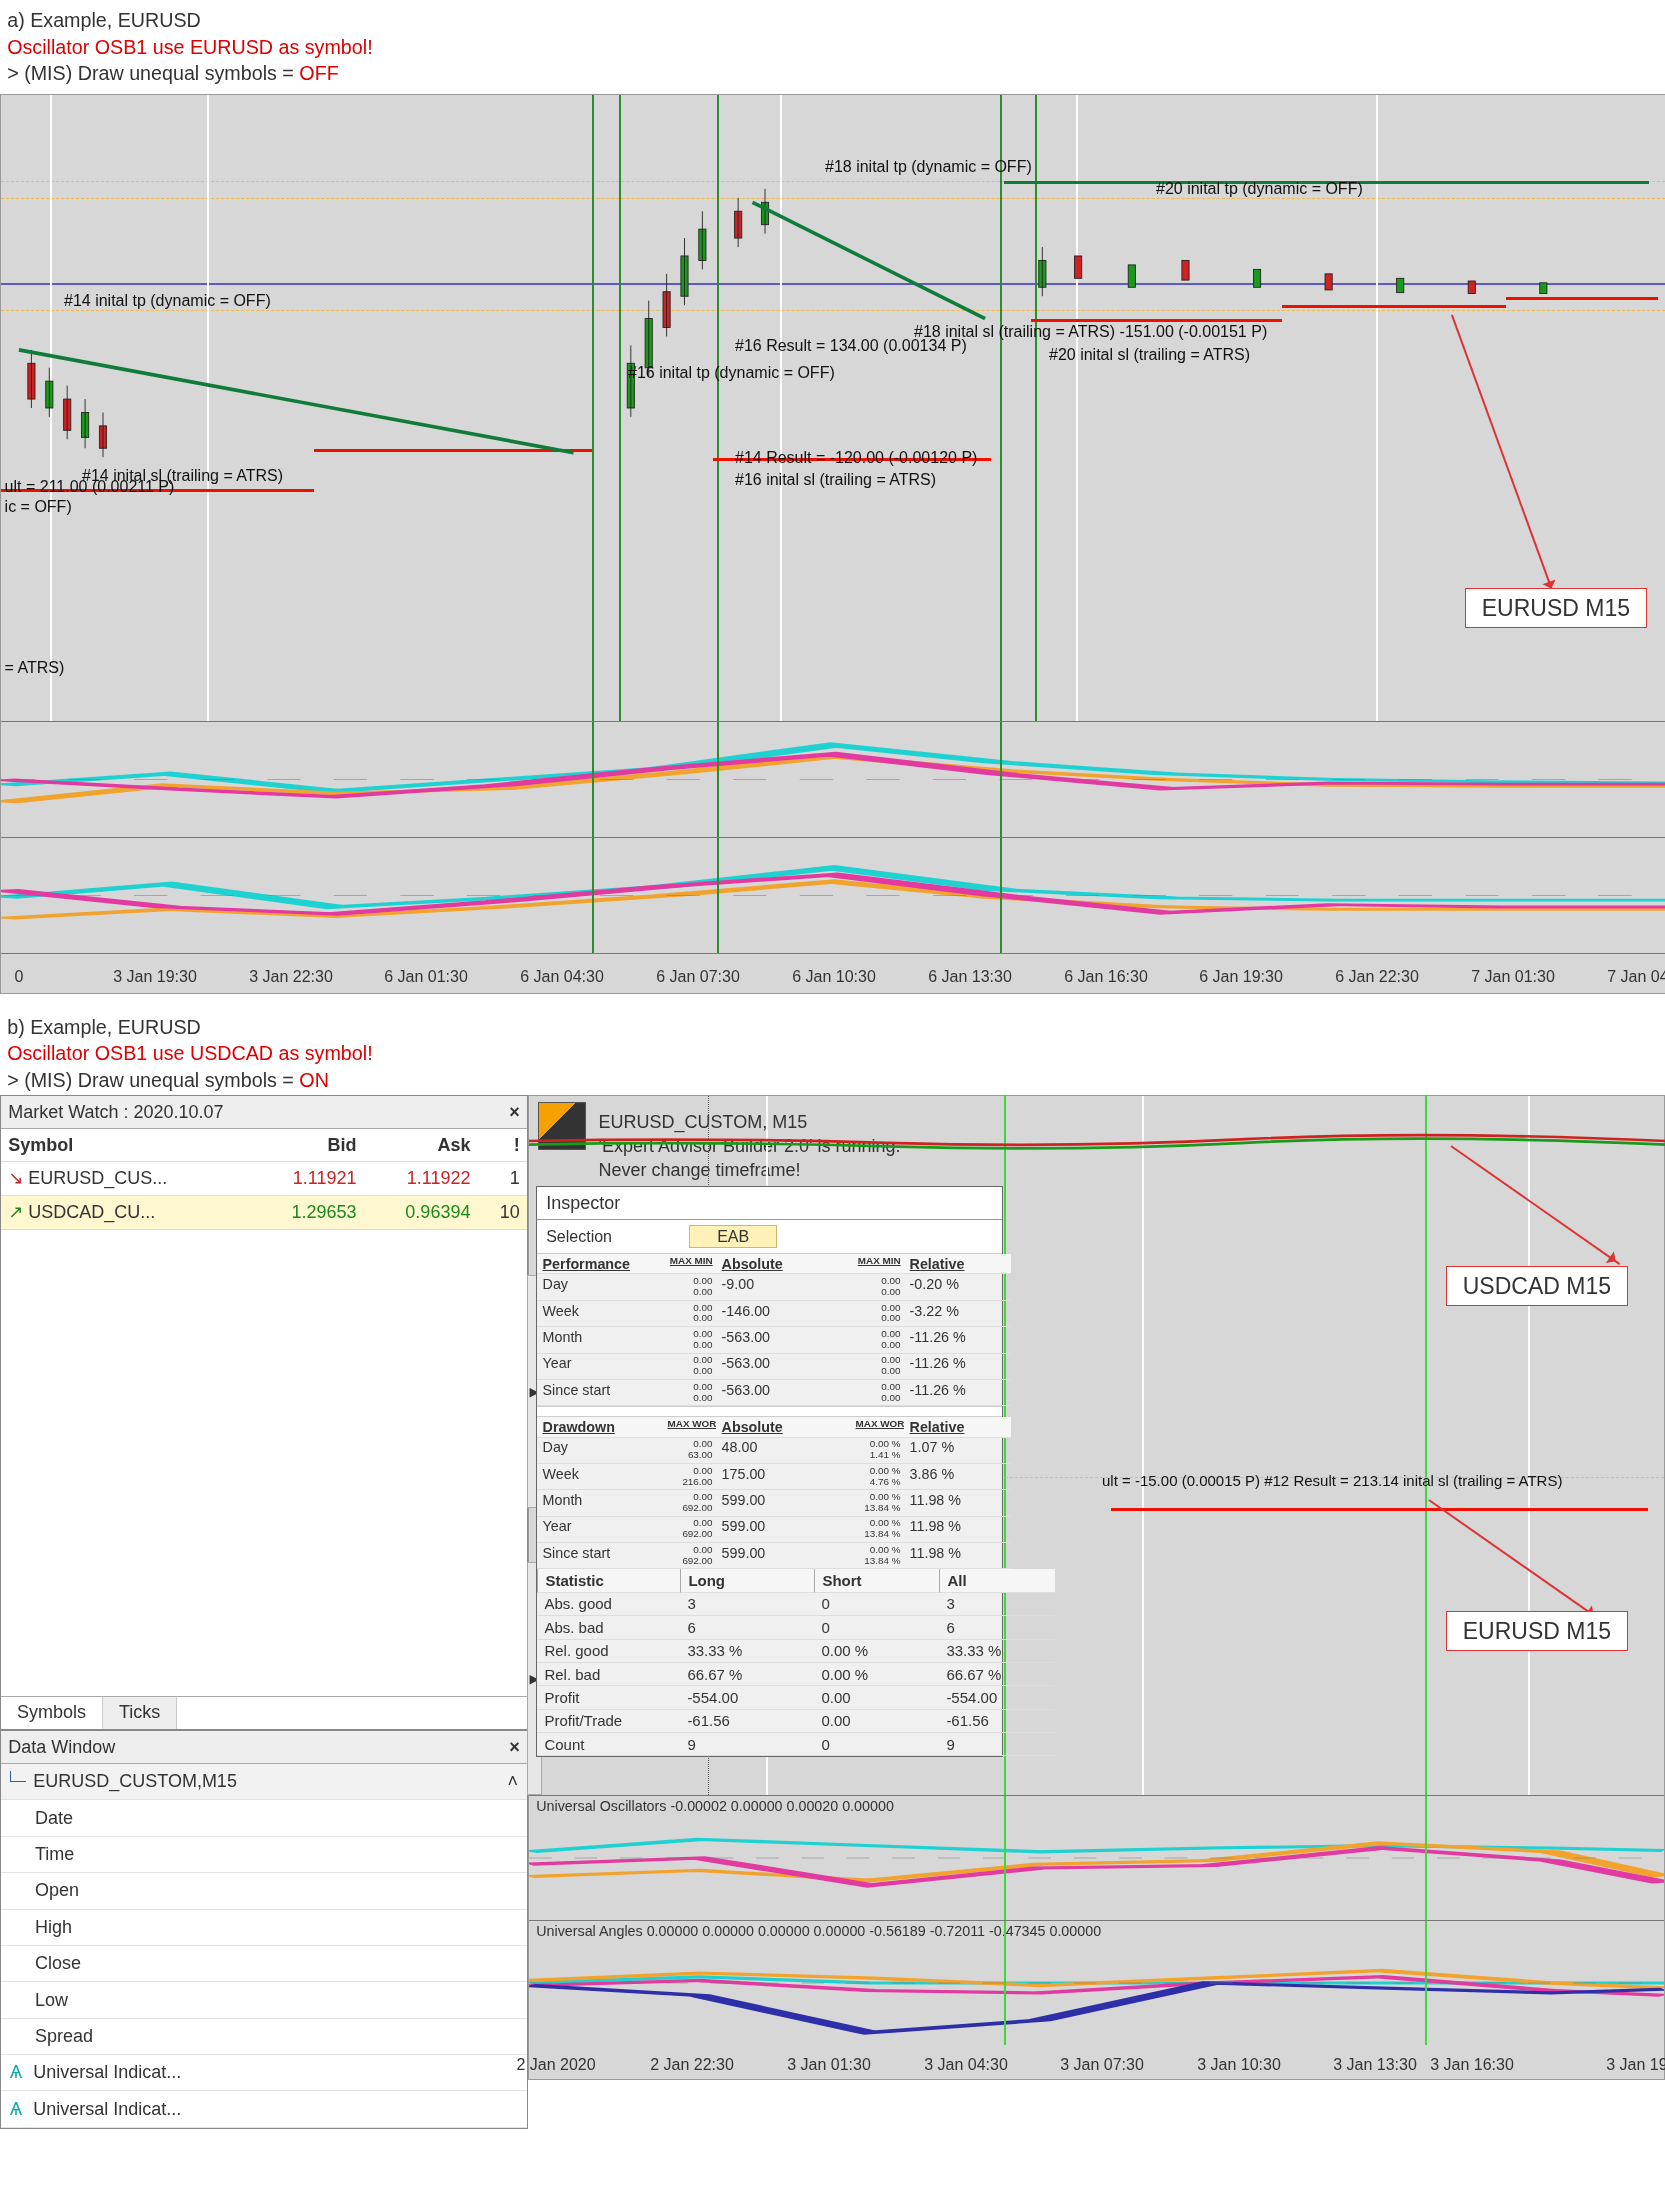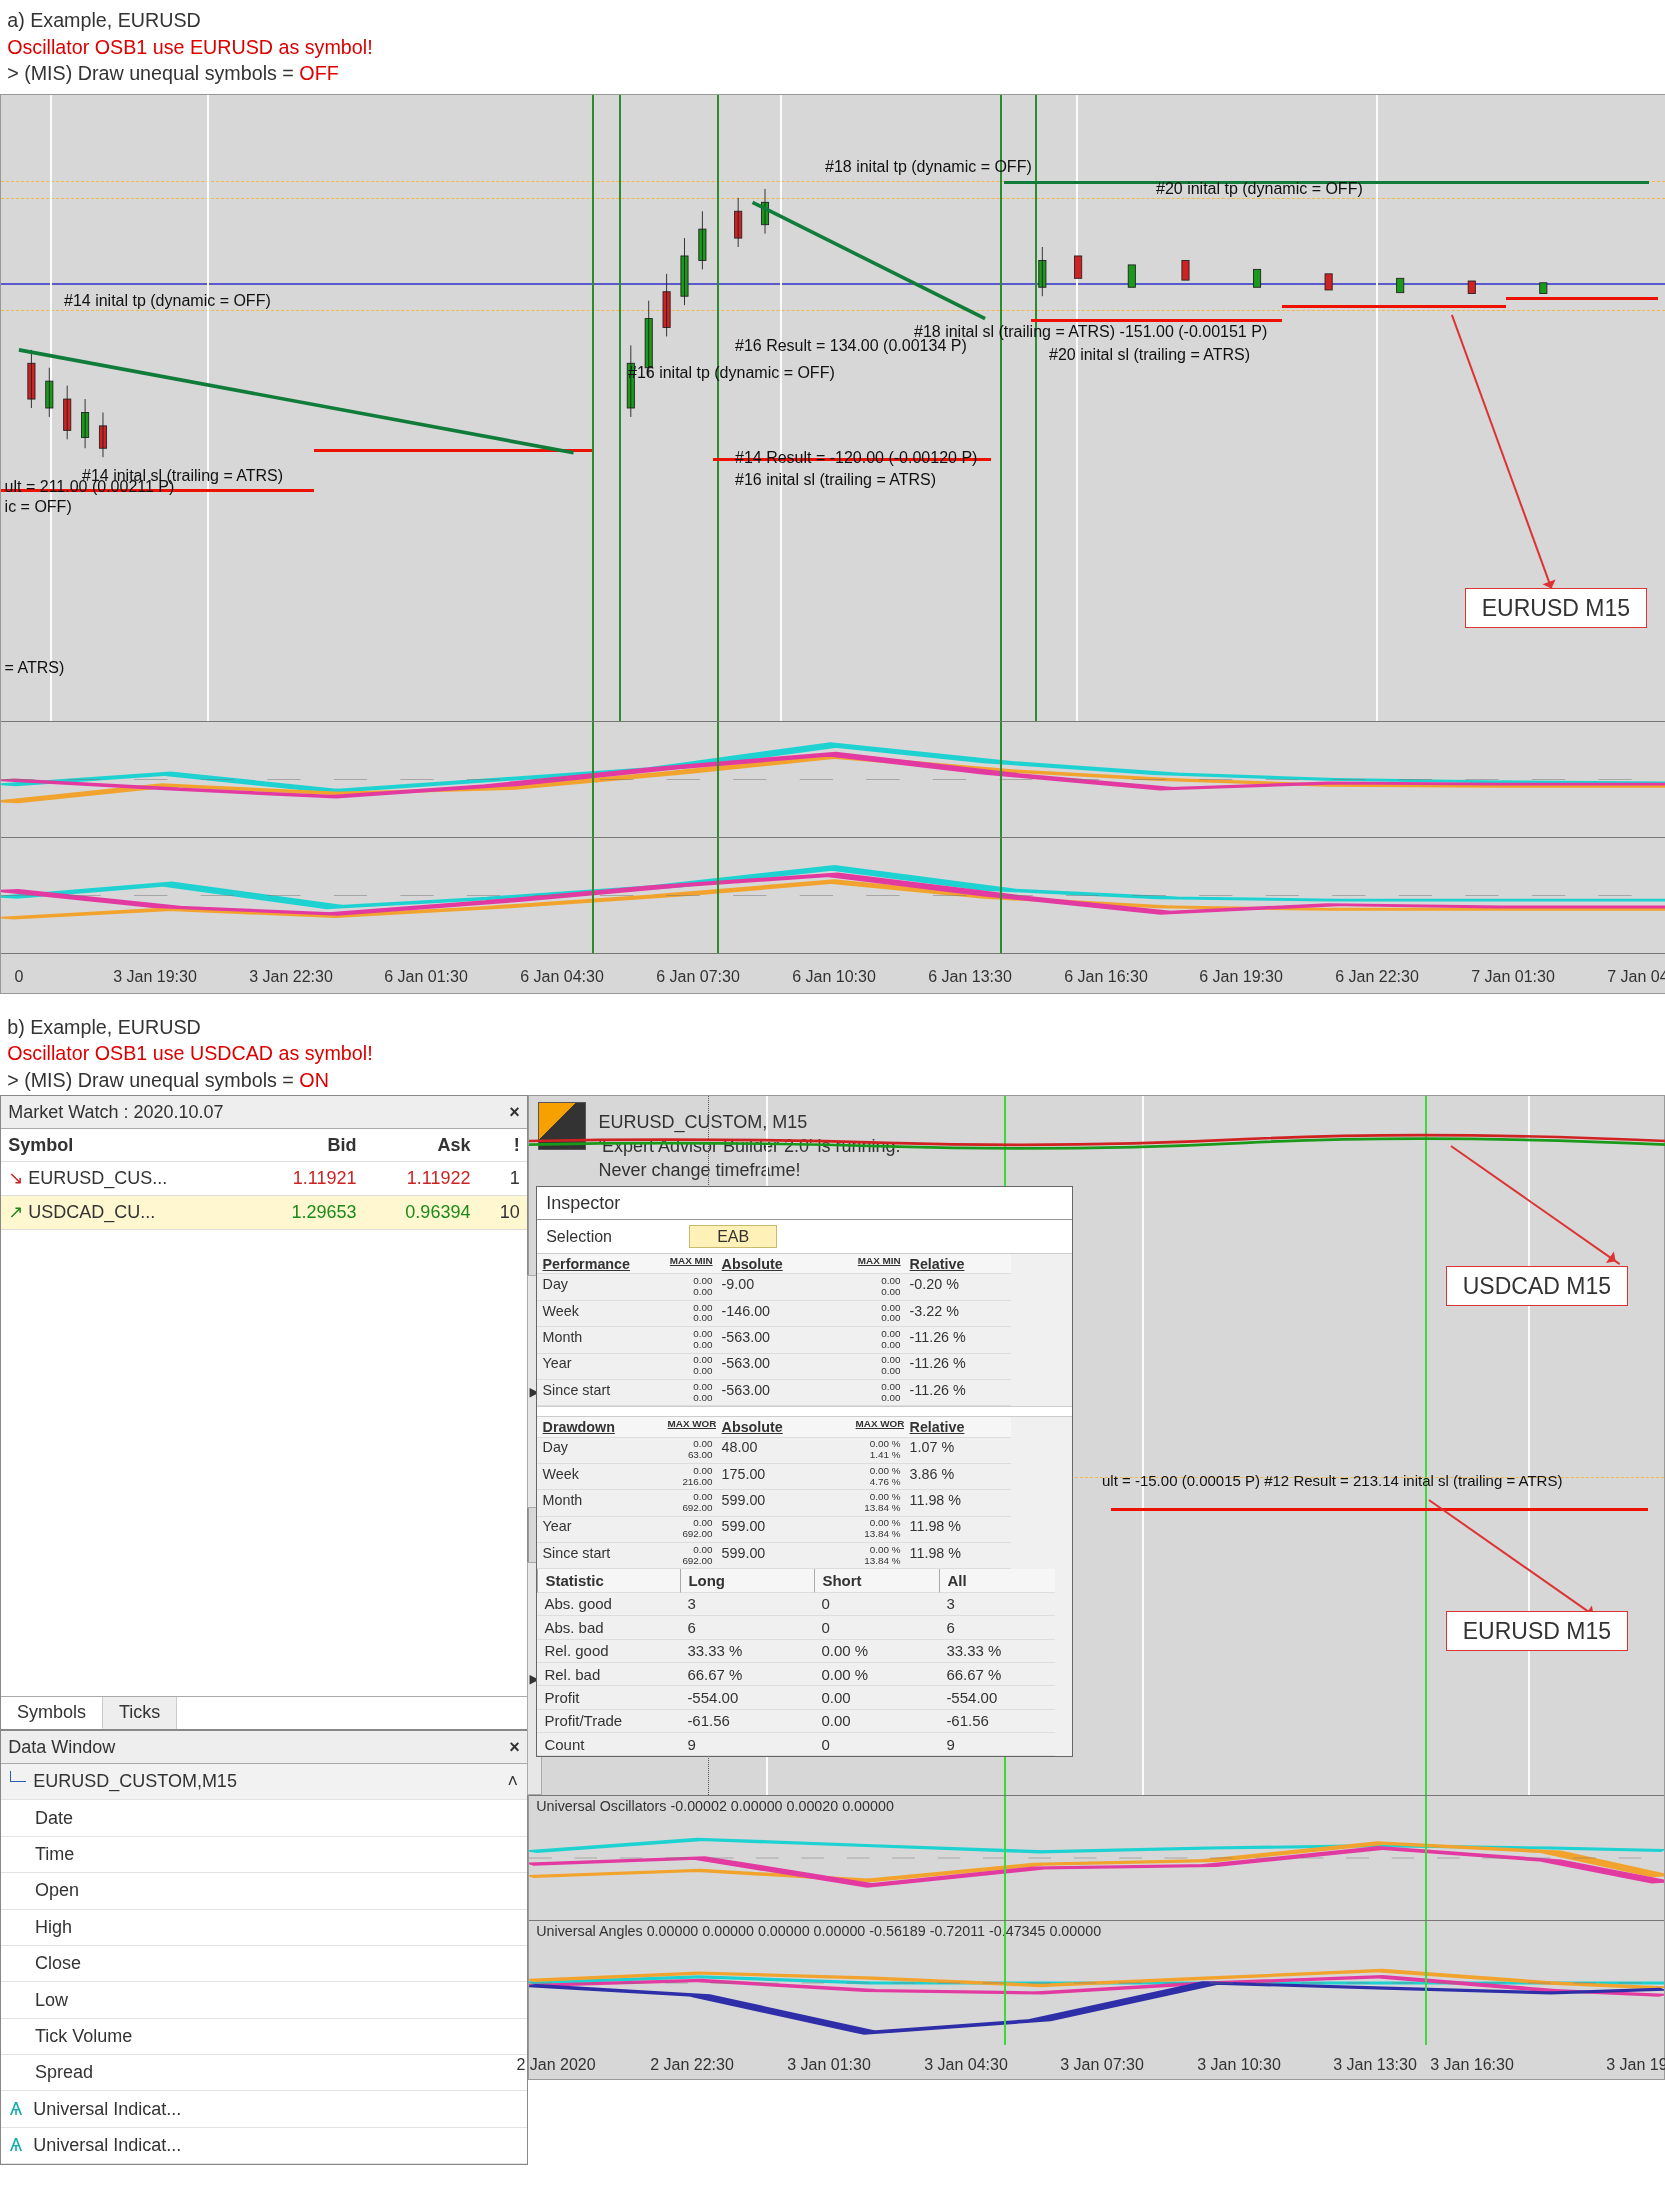--- a/index.html
+++ b/index.html
@@ -48,21 +48,21 @@
   .dw-row .k{flex:1;color:#333;}
   .dw-row.hdr{background:#f2f2f2;}
   .dw-chart-icon{display:inline-block;width:16px;height:10.7px;margin-right:7.2px;position:relative;}
   .dw-chart-icon::before{content:"";position:absolute;inset:0;border-bottom:1.8px solid #2a5db0;border-left:1.8px solid #2a5db0;}
   .dw-ind-icon{display:inline-block;width:16px;height:10.7px;margin-right:7.2px;color:#1aa;}
   
   .chart-b{position:relative;background:#d7d7d7;border:0.9px solid #999;height:985px;}
   .cb-header{position:absolute;left:9px;top:5.4px;display:flex;align-items:flex-start;gap:12.5px;}
   .cb-icon{width:48px;height:48px;background:linear-gradient(135deg,#f7a100 40%,#333 40%);border:0.9px solid #555;}
   .cb-header-txt{font-size:18px;line-height:1.35;margin-top:8px;}
-  .inspector{position:absolute;left:7.2px;top:90px;width:537px;background:#f0f0f0;border:0.9px solid #666;font-size:16px;}
+  .inspector{position:absolute;left:7.2px;top:90px;width:467px;background:#f0f0f0;border:0.9px solid #666;font-size:16px;}
   .insp-title{padding:5.4px 9px;background:#fff;border-bottom:0.9px solid #999;font-size:18px;}
   .insp-row{display:flex;align-items:center;padding:4.5px 9px;border-bottom:0.9px solid #ccc;background:#fff;}
   .insp-row .lab{width:143px;}
   .insp-row .val{background:#fff1b8;border:0.9px solid #c9b96a;padding:1.8px 27px;}
   .insp-grid{display:grid;grid-template-columns:125px 54px 134px 54px 107px;font-size:14.3px;}
   .insp-grid>div{padding:1.8px 5.4px;border-bottom:0.9px solid #ddd;white-space:nowrap;}
   .insp-grid .hdr{font-weight:600;background:#f6f6f6;text-decoration:underline;}
   .insp-grid .tiny{font-size:9.9px;line-height:1.1;text-align:right;padding-right:3.6px;}
   .stat-grid{display:grid;grid-template-columns:143px 134px 125px 116px;font-size:15px;}
   .stat-grid>div{padding:2.7px 7.2px;border-bottom:0.9px solid #ddd;}
@@ -290,23 +290,20 @@
             <span class="k" style="padding-left:25px">Open</span>
           </div>
           <div class="dw-row">
             <span class="k" style="padding-left:25px">High</span>
           </div>
           <div class="dw-row">
             <span class="k" style="padding-left:25px">Close</span>
           </div>
           <div class="dw-row">
             <span class="k" style="padding-left:25px">Low</span>
-          </div>
-          <div class="dw-row">
-            <span class="k" style="padding-left:25px">Tick Volume</span>
           </div>
           <div class="dw-row">
             <span class="k" style="padding-left:25px">Spread</span>
           </div>
           <div class="dw-row">
             <span class="dw-ind-icon">Ѧ</span>
             <span class="k">Universal Indicat...</span>
           </div>
           <div class="dw-row">
             <span class="dw-ind-icon">Ѧ</span>

